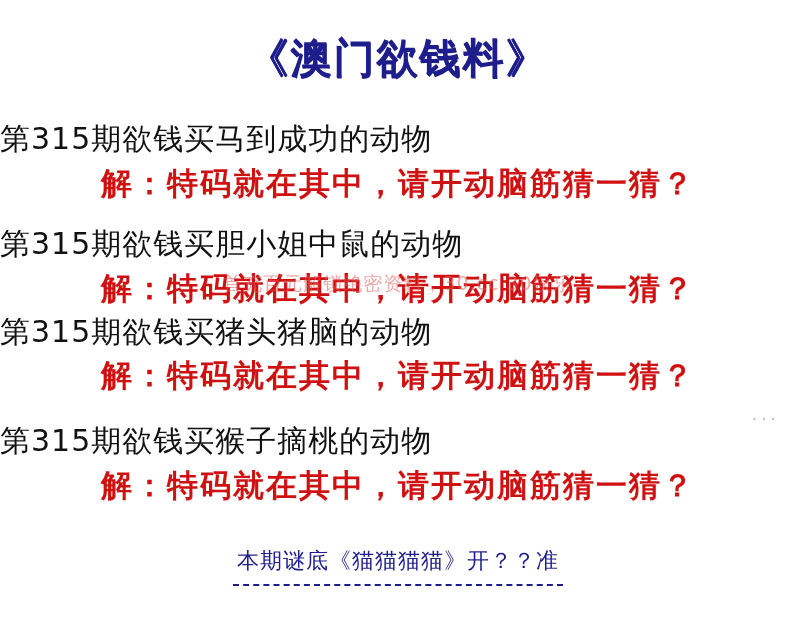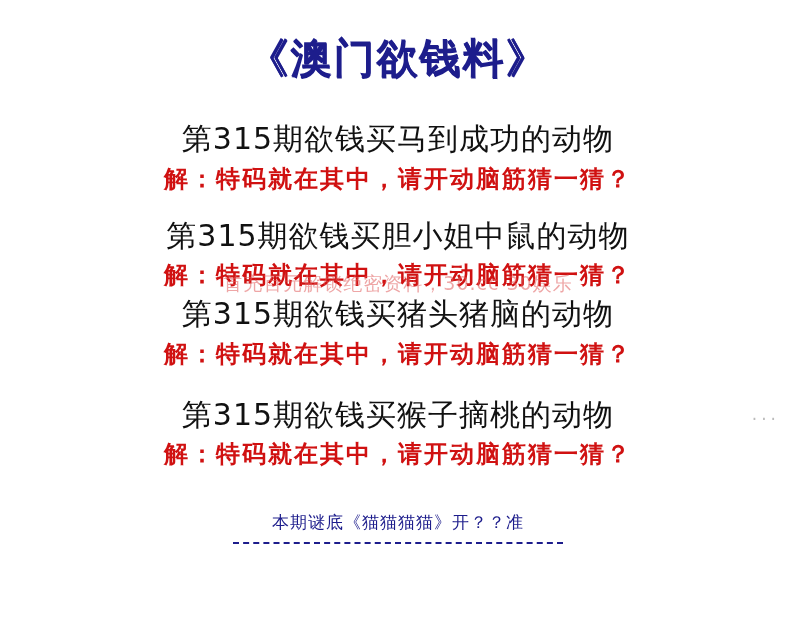--- a/index.html
+++ b/index.html
@@ -29,51 +29,50 @@
     letter-spacing: 2px;
     padding-top: 36px;
     margin: 0;
     line-height: 1.1;
     text-shadow: 0.5px 0.5px 0 #1d1d8c;
   }
   .block {
     margin-top: 14px;
   }
   .riddle {
-    text-align: center;
     font-family: "DejaVu Sans", sans-serif;
     font-size: 30px;
     color: #111111;
     line-height: 1.22;
     letter-spacing: 1px;
     font-weight: 500;
   }
   .answer {
     text-align: center;
     font-family: "DejaVu Serif", serif;
-    font-size: 24px;
+    font-size: 31px;
     color: #d01111;
     font-weight: bold;
     letter-spacing: 2px;
     line-height: 1.25;
     margin-top: 6px;
   }
   .b1 .riddle { margin-top: 0; }
   .b1 { margin-top: 40px; }
   .b2 { margin-top: 24px; }
   .b3 { margin-top: 6px; }
   .b4 { margin-top: 28px; }
 
   .footer {
     margin-top: 42px;
     text-align: center;
   }
   .footer-text {
     font-family: "DejaVu Sans", sans-serif;
-    font-size: 17px;
+    font-size: 22px;
     color: #1d1d8c;
     letter-spacing: 1px;
     font-weight: 500;
   }
   .footer-rule {
     margin: 8px auto 0 auto;
     width: 330px;
     border-top: 2px dashed #1d1d8c;
     height: 0;
   }

